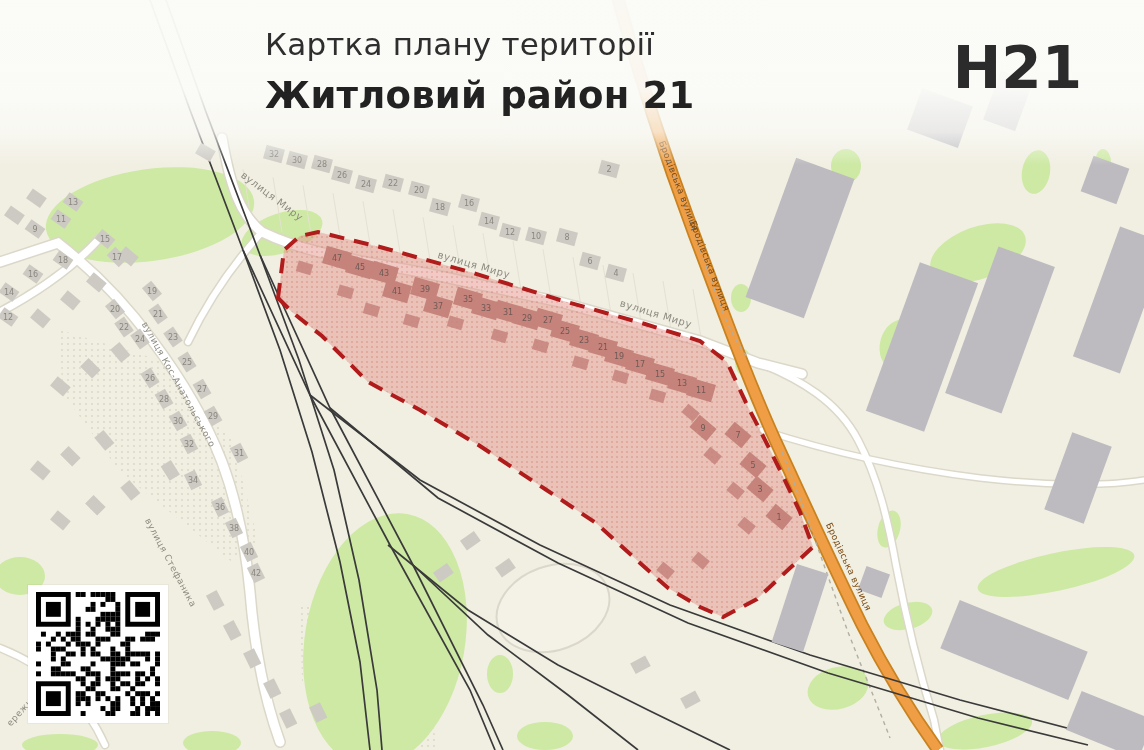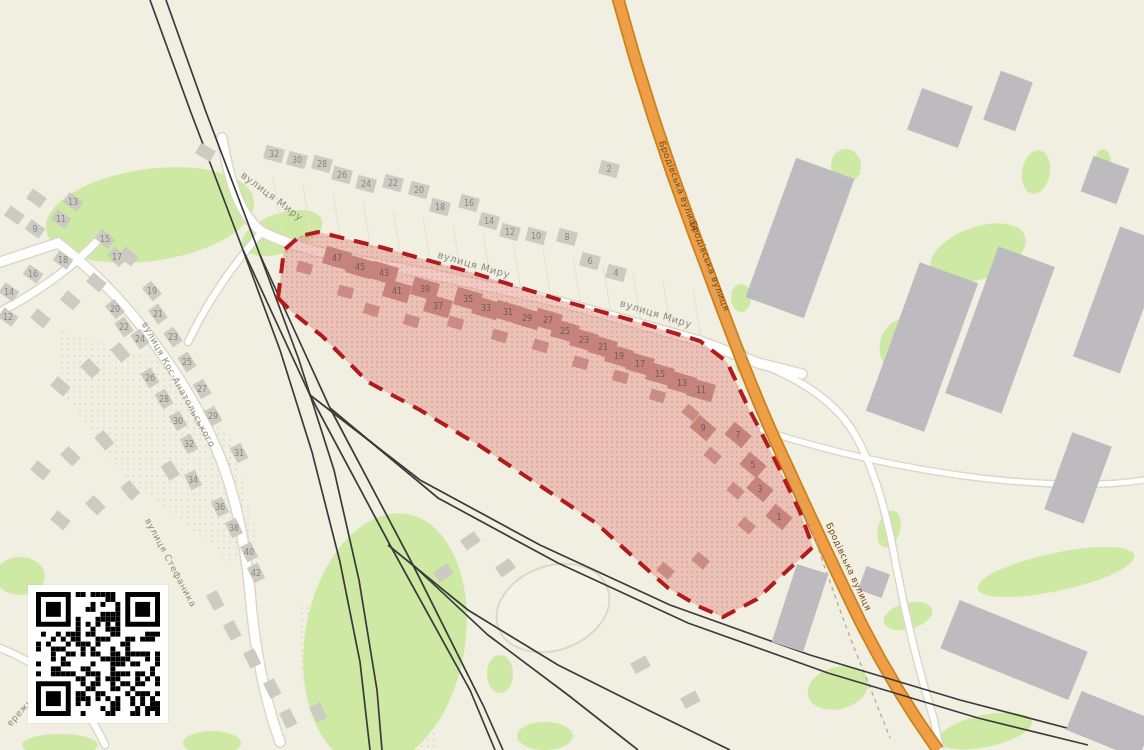--- a/index.html
+++ b/index.html
@@ -531,14 +531,19 @@
         <rect x="2" y="2" width="3" height="3" fill="#000"></rect>
         <rect x="18" y="0" width="7" height="7" fill="#000"></rect>
         <rect x="19" y="1" width="5" height="5" fill="#fff"></rect>
         <rect x="20" y="2" width="3" height="3" fill="#000"></rect>
         <rect x="0" y="18" width="7" height="7" fill="#000"></rect>
         <rect x="1" y="19" width="5" height="5" fill="#fff"></rect>
         <rect x="2" y="20" width="3" height="3" fill="#000"></rect>
       </svg>
   </div>
 
+  <div class="header">
+    <div class="card-title">Картка плану території</div>
+    <div class="district-title">Житловий район 21</div>
+    <div class="plan-code">H21</div>
+  </div>
 
 </div>
 
 </body></html>

